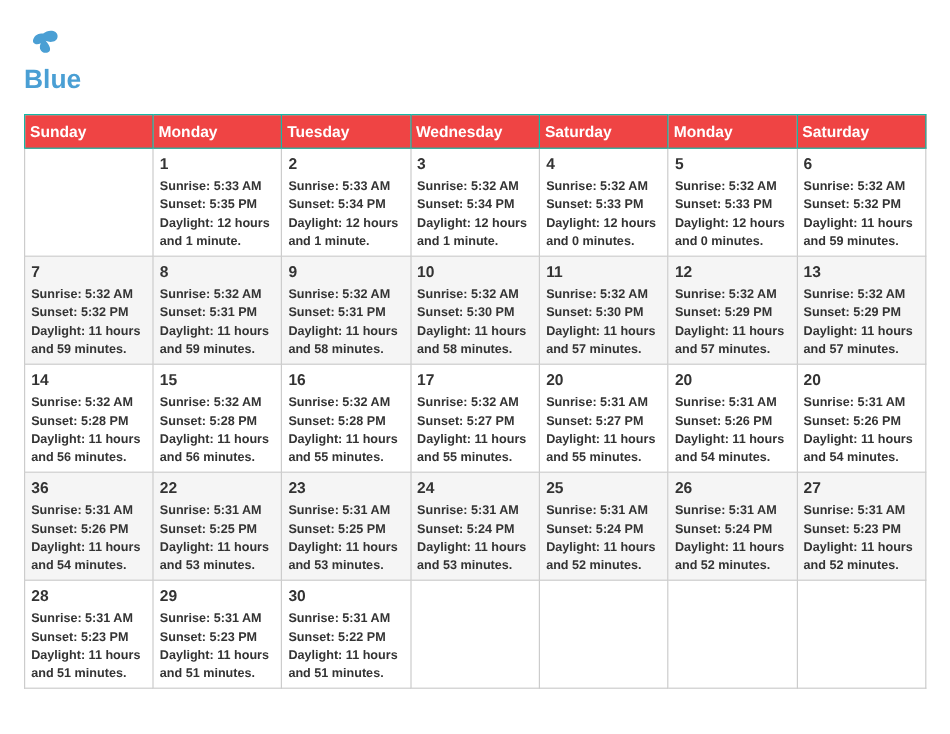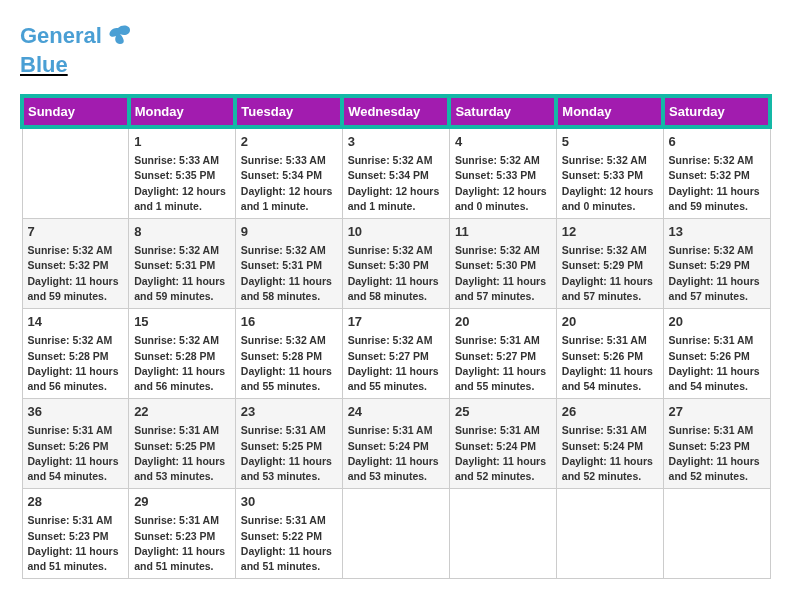--- a/index.html
+++ b/index.html
@@ -40,27 +40,27 @@
     .title-location {
       font-size: 16px;
       color: #444;
     }
     .calendar {
       width: 100%;
       border-collapse: collapse;
       font-size: 11px;
     }
     .calendar thead tr th {
-      background: #a21caf;
+      background: #ef4444;
       color: #fff;
       padding: 6px 4px;
       text-align: left;
       font-size: 13px;
       font-weight: bold;
-      border: 4px solid #14b8a6;
+      border: 1px solid #14b8a6;
     }
     .calendar tbody tr td {
       vertical-align: top;
       padding: 4px 5px;
       border: 1px solid #ccc;
       width: 108px;
       min-height: 80px;
       color: #333;
       line-height: 1.4;
     }
@@ -86,30 +86,27 @@
     .empty-cell {
       background: #fff !important;
     }
   </style>
 </head>
 <body>
 
 <div class="header-area">
   <div class="logo">
     <div style="display:flex;align-items:center;">
-      <span class="logo-text">
-        <span>General</span>
-      </span>
       <span style="margin-left:2px;">
         <svg width="28" height="28" viewBox="0 0 28 28">
           <path d="M14 8 C18 4, 26 5, 26 10 C26 15, 20 16, 16 14 C20 18, 22 24, 16 24 C12 24, 10 20, 12 16 C8 18, 4 16, 6 12 C8 8, 12 8, 14 8 Z" fill="#4a9fd4"></path>
         </svg>
       </span>
     </div>
-    <div style="display:flex;align-items:center;text-decoration:underline;">
+    <div style="display:flex;align-items:center;">
       <span style="font-size:22px;font-weight:bold;color:#4a9fd4;">Blue</span>
     </div>
   </div>
   <div class="title-area">
     <div class="title-month"></div>
     <div class="title-location"></div>
   </div>
 </div>
 
 <table class="calendar">

